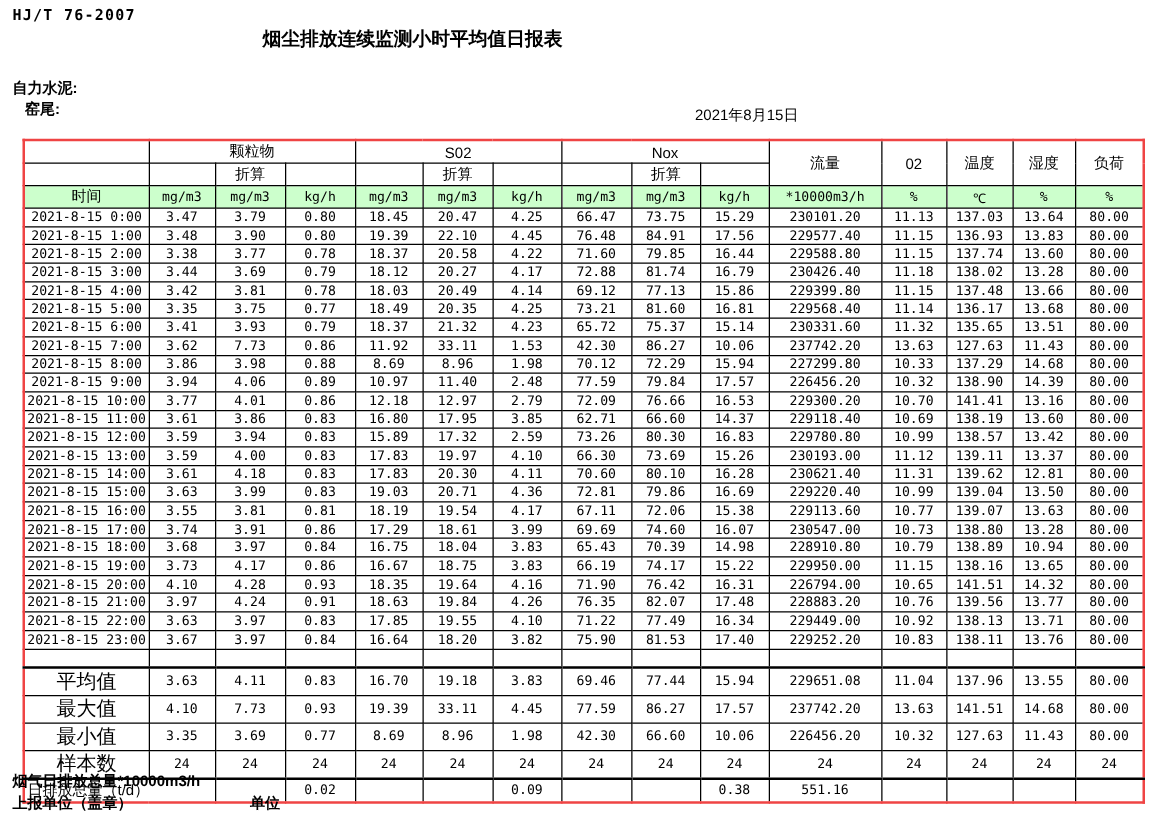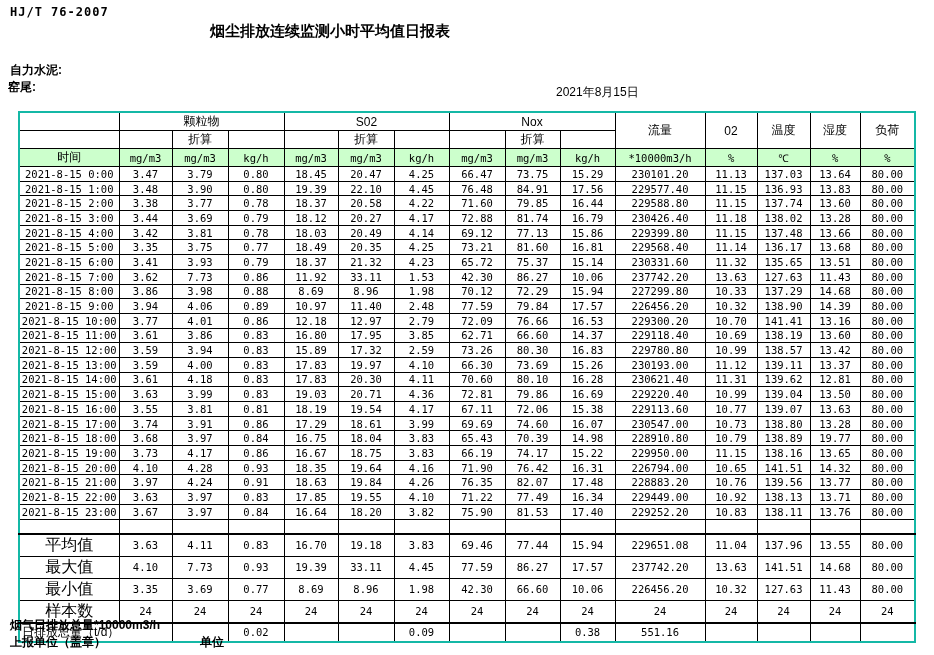--- a/index.html
+++ b/index.html
@@ -6,27 +6,27 @@
   body {
     width:934px; height:655px; position:relative;
     background:#ffffff; color:#000;
     font-family:"Liberation Sans","DejaVu Sans",sans-serif;
     overflow:hidden;
   }
   .abs { position:absolute; }
   #standard { left:10px; top:5px; font-size:12px; font-weight:bold; letter-spacing:1px; font-family:"DejaVu Sans Mono",monospace; }
   #title { left:0; top:22px; width:660px; text-align:center; font-size:15px; font-weight:bold; }
   #company { left:10px; top:62px; font-size:12px; font-weight:bold; }
-  #station { left:8px; top:79px; font-size:12px; font-weight:bold; }
+  #station { left:20px; top:79px; font-size:12px; font-weight:bold; }
   #date { left:556px; top:84px; font-size:12px; }
 
   table#report {
     position:absolute; left:18px; top:111px; width:896px;
     border-collapse:collapse; table-layout:fixed;
-    border:2px solid #14b8a6;
+    border:2px solid #ef4444;
   }
   #report td, #report th {
     border:1px solid #000; padding:0; margin:0;
     text-align:center; vertical-align:middle;
     font-weight:normal; overflow:hidden; white-space:nowrap;
     font-size:12px;
   }
   tr.h1, tr.h2 { height:15px; }
   tr.h3 { height:16px; }
   tr.h3 th, tr.h3 td { background:#ccffcc; border-top:2px solid #000; }
@@ -425,21 +425,21 @@
         <td class="num">0.84</td>
         <td class="num">16.75</td>
         <td class="num">18.04</td>
         <td class="num">3.83</td>
         <td class="num">65.43</td>
         <td class="num">70.39</td>
         <td class="num">14.98</td>
         <td class="num">228910.80</td>
         <td class="num">10.79</td>
         <td class="num">138.89</td>
-        <td class="num">19.77</td>
+        <td class="num">10.94</td>
         <td class="num">80.00</td>
       </tr>
       <tr>
         <td class="time">2021-8-15 19:00</td>
         <td class="num">3.73</td>
         <td class="num">4.17</td>
         <td class="num">0.86</td>
         <td class="num">16.67</td>
         <td class="num">18.75</td>
         <td class="num">3.83</td>

